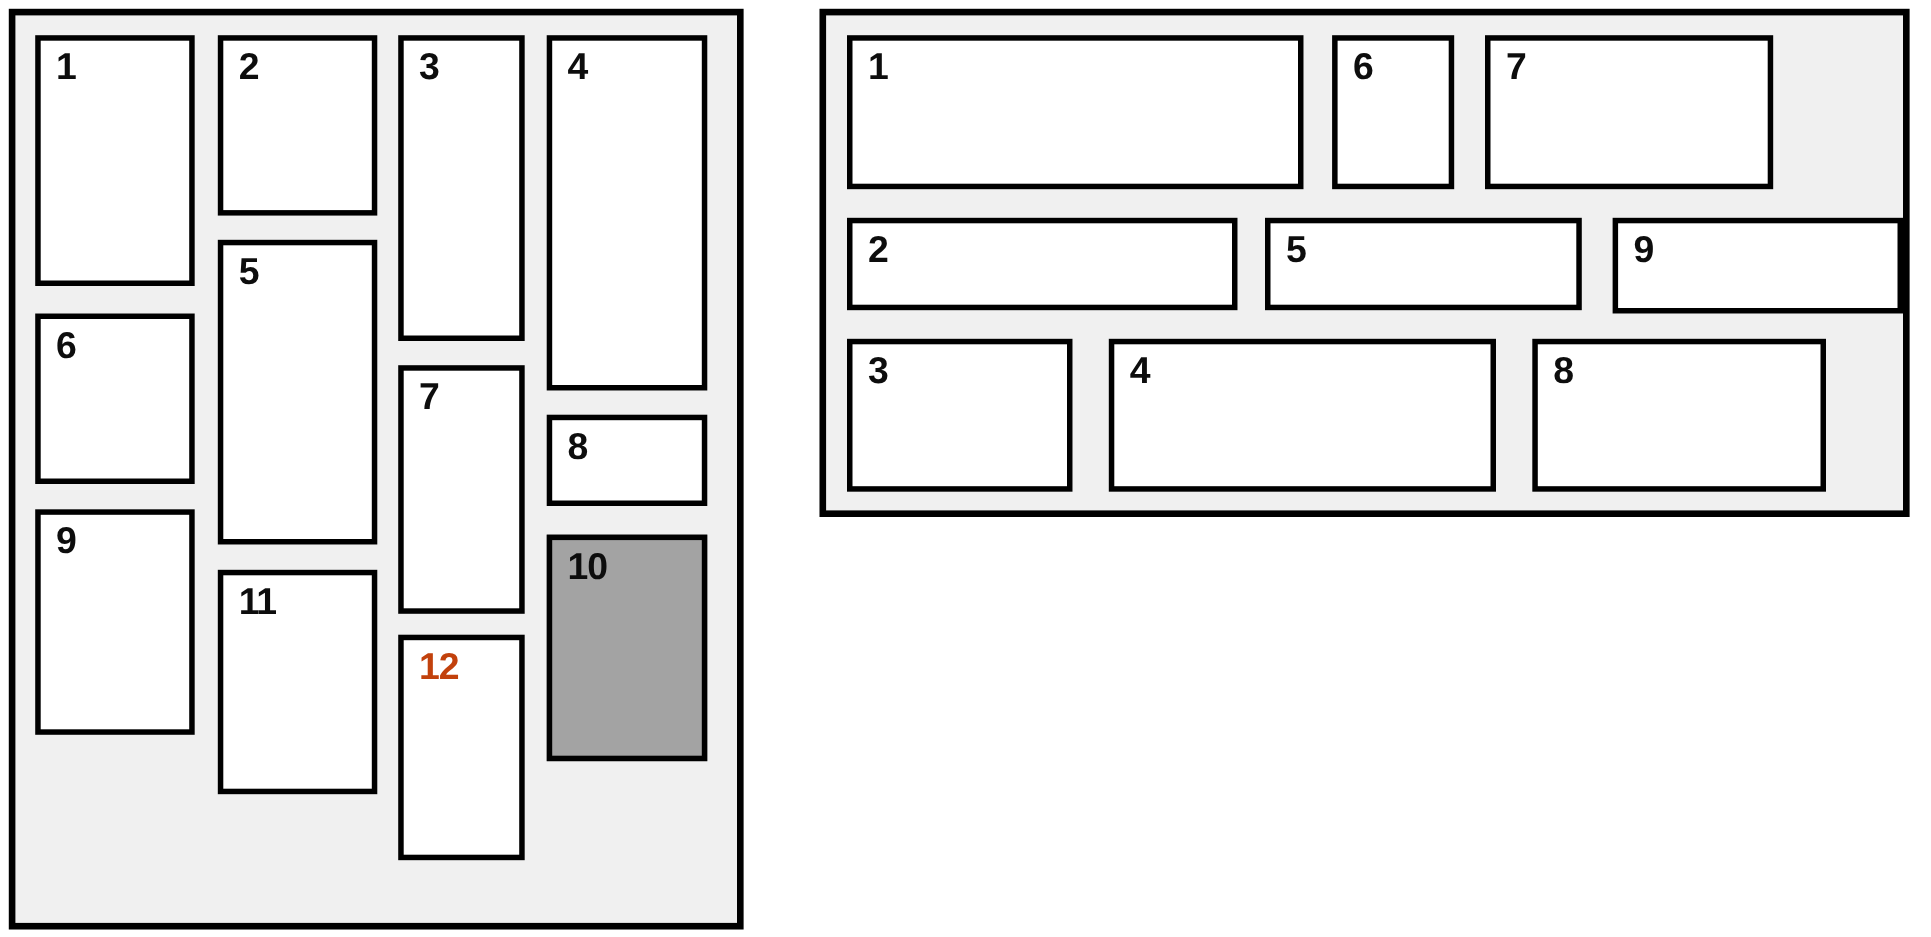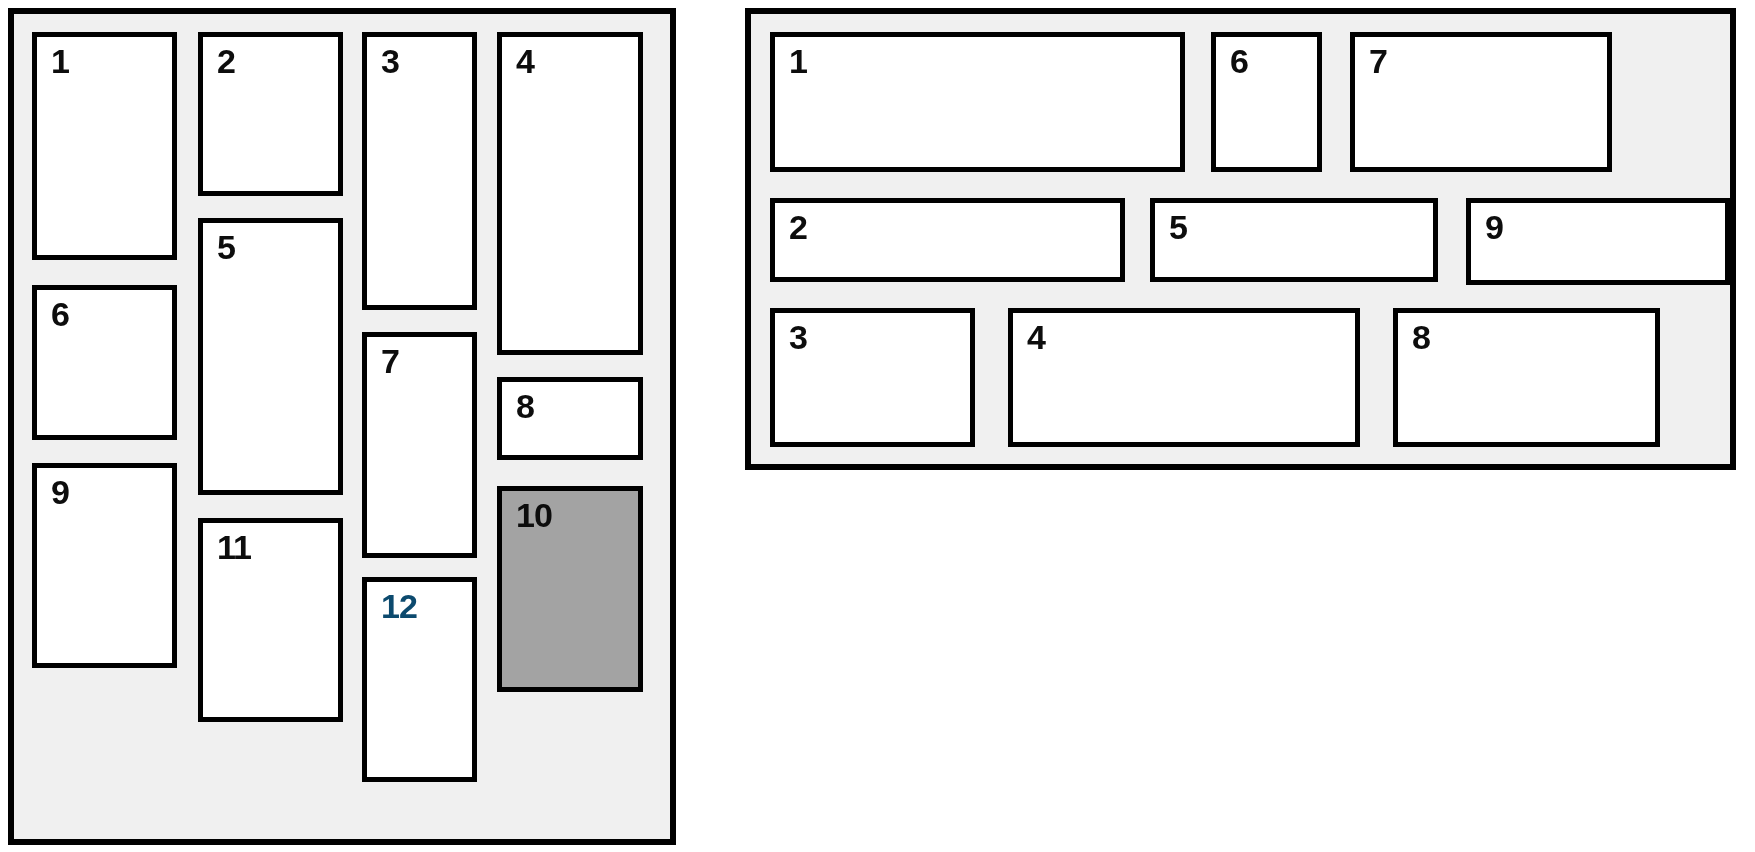--- a/index.html
+++ b/index.html
@@ -73,21 +73,21 @@
       <div class="box" style="left: 32px; top: 463px; width: 145px; height: 205px; background: rgb(255, 255, 255); border-color: rgb(0, 0, 0);">
         <span class="box-label" style="color: rgb(13, 13, 13);">9</span>
       </div>
       <div class="box" style="left: 497px; top: 486px; width: 146px; height: 206px; background: #a3a3a3; border-color: rgb(0, 0, 0);">
         <span class="box-label" style="color: rgb(13, 13, 13);">10</span>
       </div>
       <div class="box" style="left: 198px; top: 518px; width: 145px; height: 204px; background: rgb(255, 255, 255); border-color: rgb(0, 0, 0);">
         <span class="box-label" style="color: rgb(13, 13, 13);">11</span>
       </div>
       <div class="box" style="left: 362px; top: 577px; width: 115px; height: 205px; background: rgb(255, 255, 255); border-color: rgb(0, 0, 0);">
-        <span class="box-label" style="color: #0c4a6e;">12</span>
+        <span class="box-label" style="color: #c2410c;">12</span>
       </div>
       <div class="box" style="left: 770px; top: 32px; width: 415px; height: 140px; background: rgb(255, 255, 255); border-color: rgb(0, 0, 0);">
         <span class="box-label" style="color: rgb(13, 13, 13);">1</span>
       </div>
       <div class="box" style="left: 1211px; top: 32px; width: 111px; height: 140px; background: rgb(255, 255, 255); border-color: rgb(0, 0, 0);">
         <span class="box-label" style="color: rgb(13, 13, 13);">6</span>
       </div>
       <div class="box" style="left: 1350px; top: 32px; width: 262px; height: 140px; background: rgb(255, 255, 255); border-color: rgb(0, 0, 0);">
         <span class="box-label" style="color: rgb(13, 13, 13);">7</span>
       </div>

